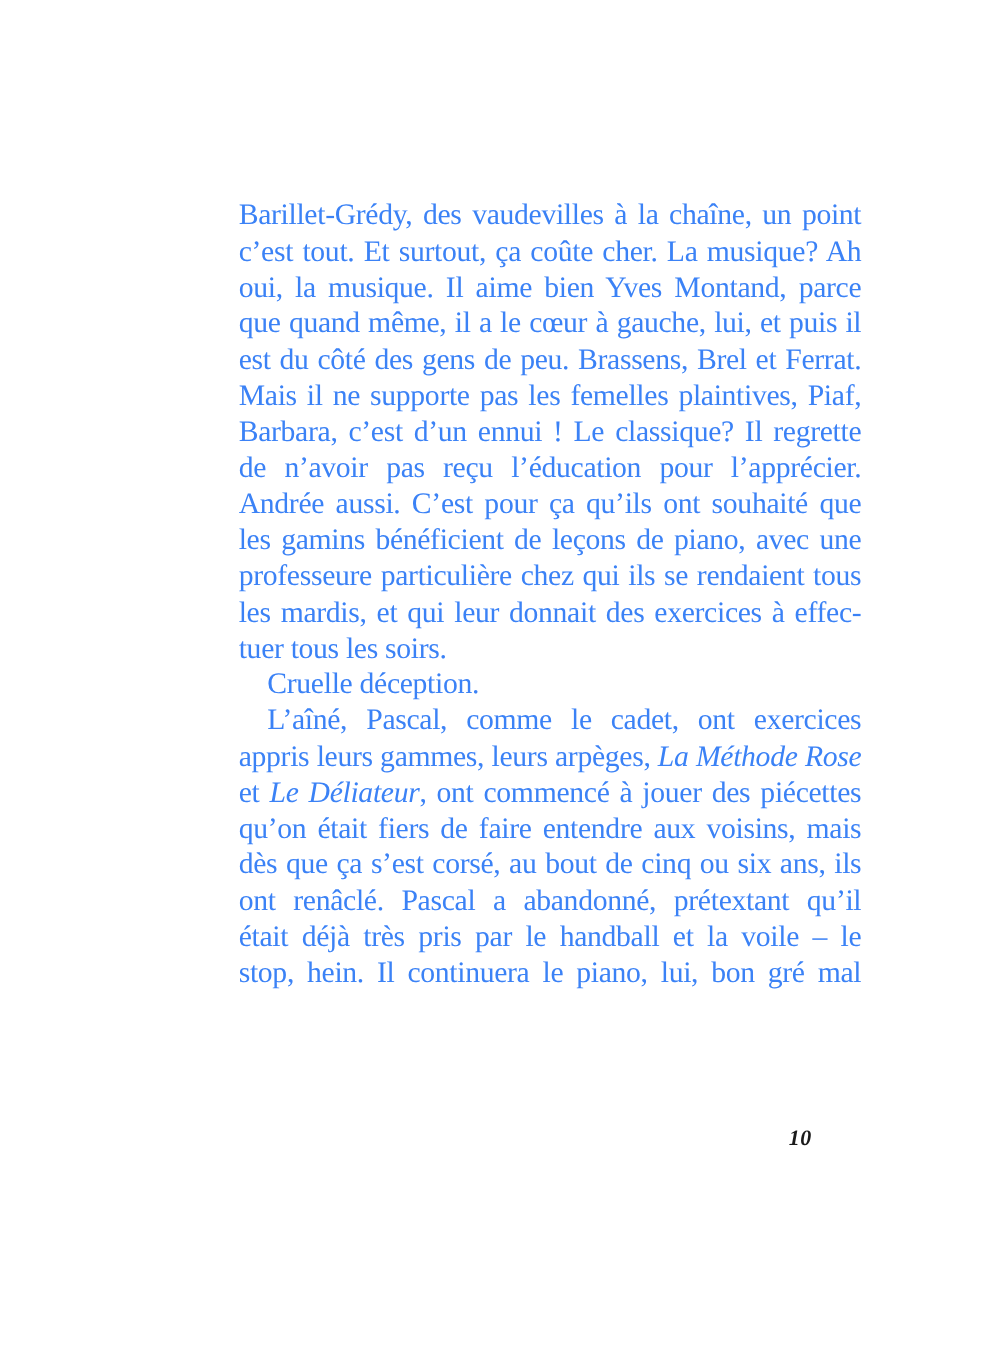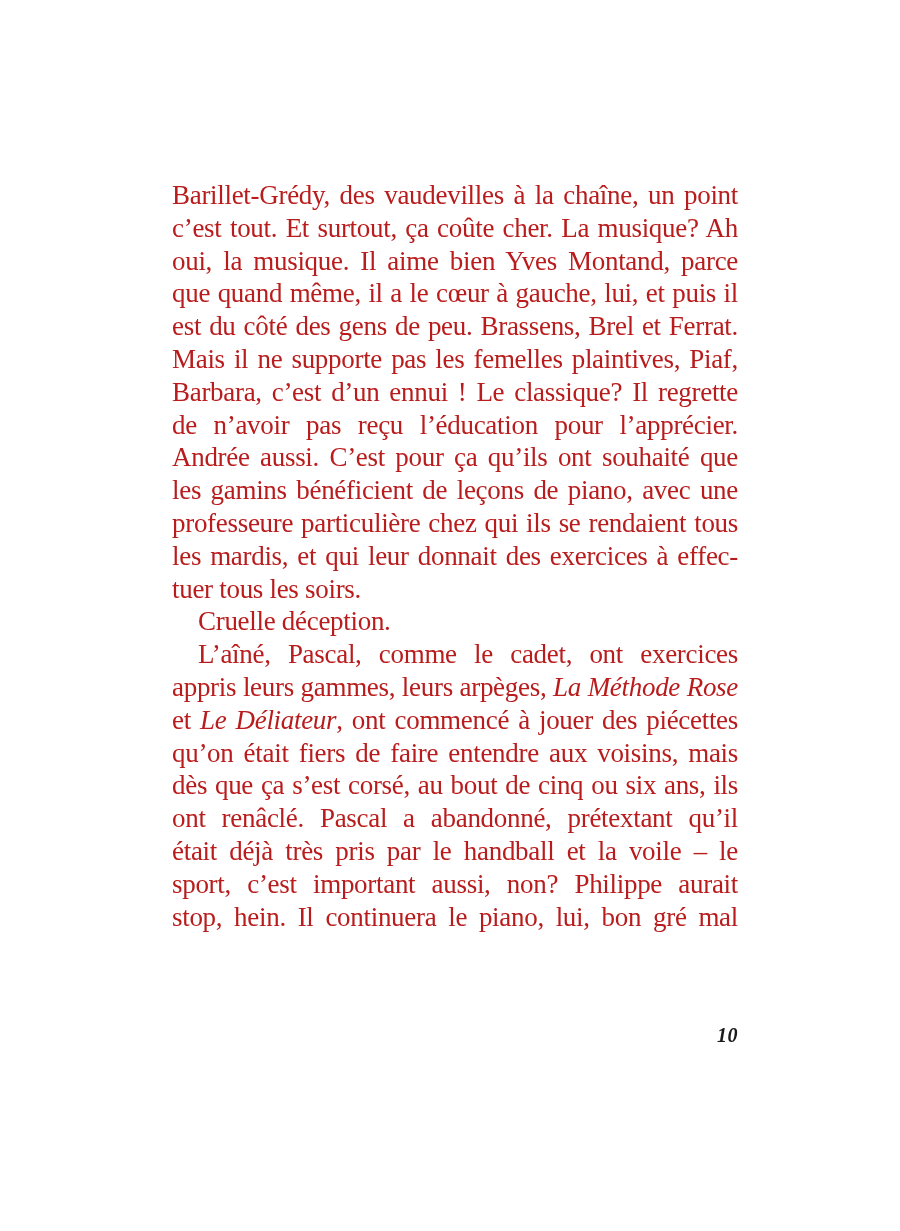--- a/index.html
+++ b/index.html
@@ -47,21 +47,21 @@
     font-style: italic;
     font-weight: bold;
     color: #1a1a1a;
     letter-spacing: 0.5px;
   }
 </style>
 </head>
 <body>
 
 <div class="book-page" style="background: rgb(255, 255, 255);">
-  <div class="text-block" style="color: #b91c1c;">
+  <div class="text-block" style="color: #3b82f6; margin-left: 45px;">
       <div class="line justify"><span>Barillet-Grédy, des vaudevilles à la chaîne, un point</span></div>
       <div class="line justify"><span>c’est tout. Et surtout, ça coûte cher. La musique? Ah</span></div>
       <div class="line justify"><span>oui, la musique. Il aime bien Yves Montand, parce</span></div>
       <div class="line justify"><span>que quand même, il a le cœur à gauche, lui, et puis il</span></div>
       <div class="line justify"><span>est du côté des gens de peu. Brassens, Brel et Ferrat.</span></div>
       <div class="line justify"><span>Mais il ne supporte pas les femelles plaintives, Piaf,</span></div>
       <div class="line justify"><span>Barbara, c’est d’un ennui ! Le classique? Il regrette</span></div>
       <div class="line justify"><span>de n’avoir pas reçu l’éducation pour l’apprécier.</span></div>
       <div class="line justify"><span>Andrée aussi. C’est pour ça qu’ils ont souhaité que</span></div>
       <div class="line justify"><span>les gamins bénéficient de leçons de piano, avec une</span></div>
@@ -69,17 +69,16 @@
       <div class="line justify"><span>les mardis, et qui leur donnait des exercices à effec-</span></div>
       <div class="line"><span>tuer tous les soirs.</span></div>
       <div class="line indent"><span>Cruelle déception.</span></div>
       <div class="line justify indent"><span>L’aîné, Pascal, comme le cadet, ont exercices</span></div>
       <div class="line justify"><span>appris leurs gammes, leurs arpèges, </span><span class="italic">La Méthode Rose</span></div>
       <div class="line justify"><span>et </span><span class="italic">Le Déliateur</span><span>, ont commencé à jouer des piécettes</span></div>
       <div class="line justify"><span>qu’on était fiers de faire entendre aux voisins, mais</span></div>
       <div class="line justify"><span>dès que ça s’est corsé, au bout de cinq ou six ans, ils</span></div>
       <div class="line justify"><span>ont renâclé. Pascal a abandonné, prétextant qu’il</span></div>
       <div class="line justify"><span>était déjà très pris par le handball et la voile – le</span></div>
-      <div class="line justify"><span>sport, c’est important aussi, non? Philippe aurait</span></div>
       <div class="line justify"><span>stop, hein. Il continuera le piano, lui, bon gré mal</span></div>
     </div>
   <div class="page-number" style="color: rgb(26, 26, 26);">10</div>
 </div>
 
 </body></html>

